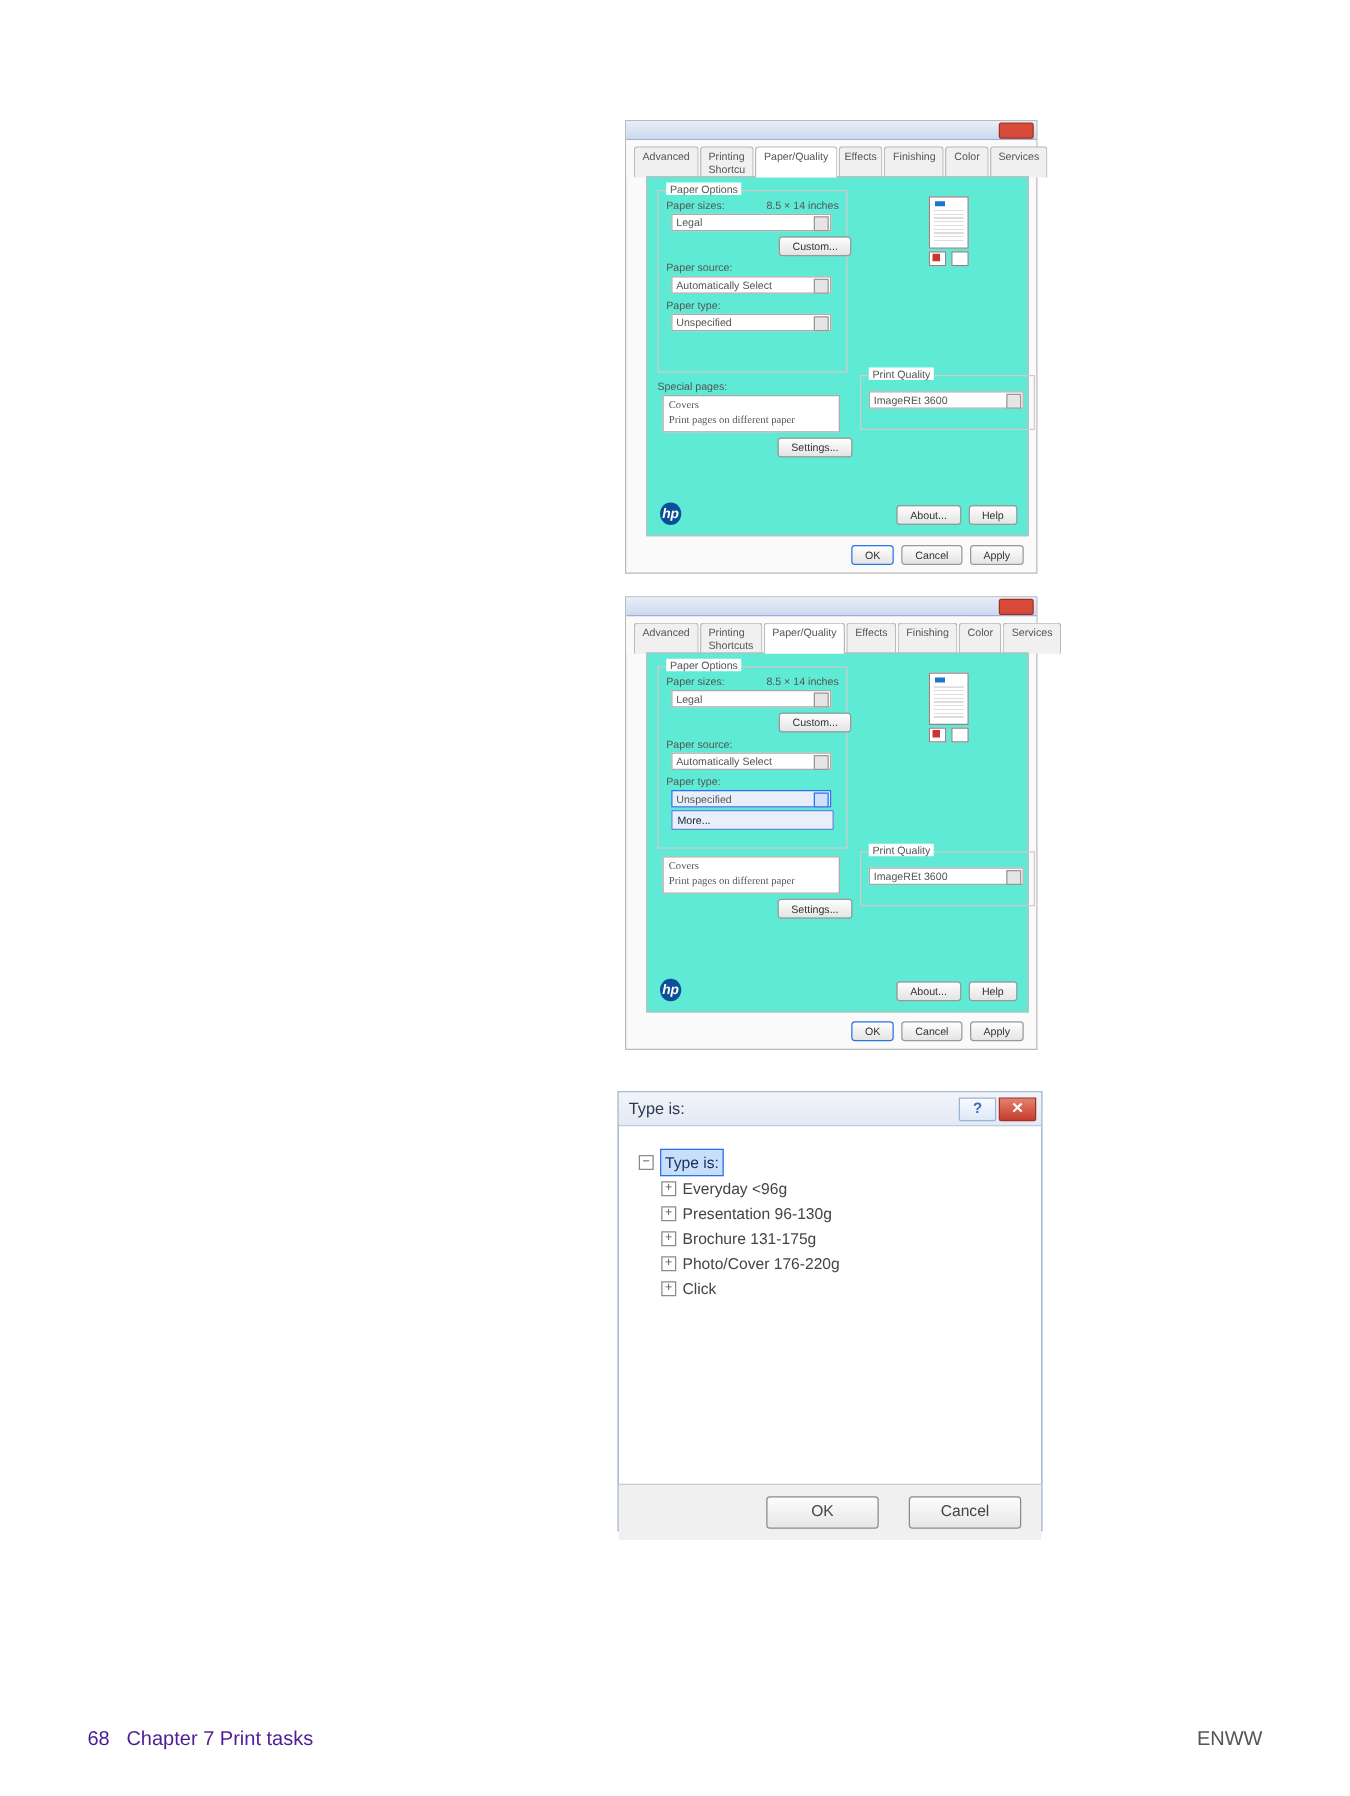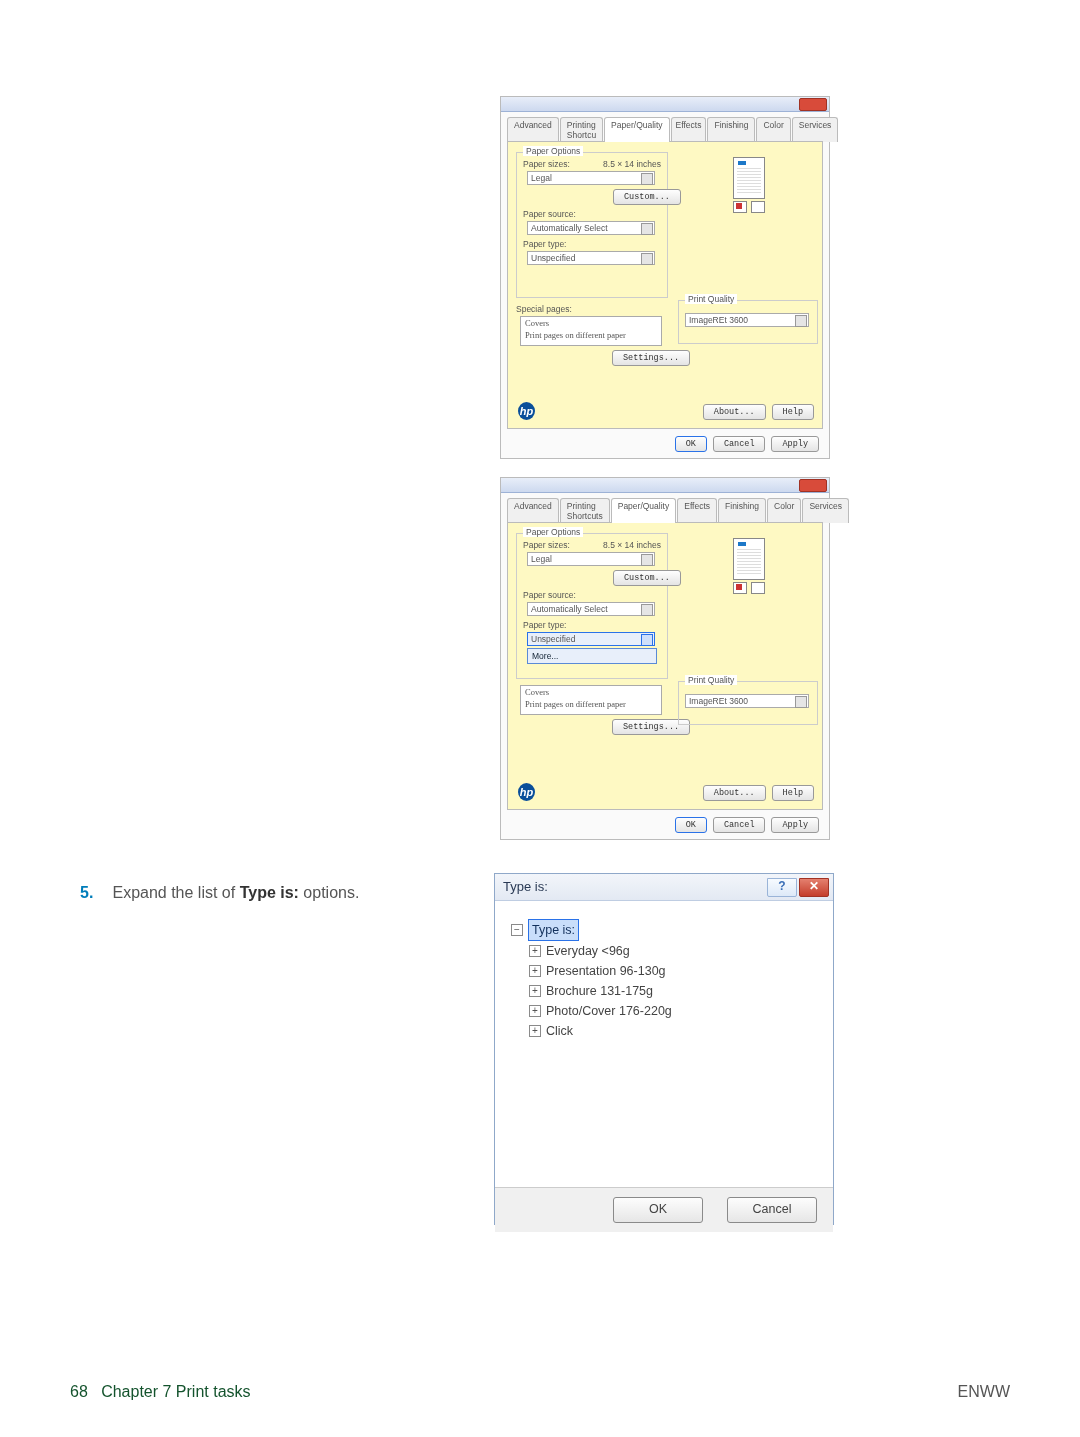--- a/index.html
+++ b/index.html
@@ -72,24 +72,24 @@
     border-radius: 3px 3px 0 0;
     position: relative;
     top: 1px;
   }
   .tab.active {
     background: #fff;
     font-weight: normal;
     z-index: 2;
   }
   .tab-body {
-    margin: 0 6px 4px 6px;
+    margin: 0 6px 4px 16px;
     border: 1px solid #bbb;
     height: 286px;
-    background: #fef9c3;
+    background: #5eead4;
     position: relative;
   }
   .fieldset {
     position: absolute;
     border: 1px solid #ccc;
   }
   .fieldset .legend {
     position: absolute;
     top: -7px;
     left: 6px;
@@ -124,21 +124,20 @@
   .combo.hl::after { background: #cfe0fb; border: 1px solid #2a72e8; }
   .winbtn {
     display: inline-block;
     border: 1px solid #999;
     background: linear-gradient(#fefefe, #e4e4e4);
     font-size: 8.5px;
     padding: 2px 10px;
     border-radius: 3px;
     color: #333;
     text-align: left;
-    font-family: Liberation Mono, monospace;
   }
   .winbtn.default { border: 1px solid #2a72e8; }
   .hp-logo {
     width: 17px;
     height: 18px;
     background: #0a4f9a;
     border-radius: 50%;
     color: #fff;
     font-style: italic;
     font-weight: bold;
@@ -291,44 +290,38 @@
     color: #444;
     text-align: center;
     line-height: 22px;
   }
 
   .footer-left {
     position: absolute;
     left: 70px;
     bottom: 36px;
     font-size: 16px;
-    color: #14532d;
+    color: #4c1d95;
   }
   .footer-right {
     position: absolute;
     right: 70px;
     bottom: 36px;
     font-size: 16px;
     color: #555;
     padding-left: 20px;
   }
 </style>
 </head>
 <body>
 
 <div class="page">
 
 
 
-  <div class="step" style="top:882px; width:380px;">
-    <span class="step-num">5.</span>
-    <span class="step-text">
-      <span>Expand the list of </span><b>Type is:</b><span> options.</span>
-    </span>
-  </div>
 
   <div class="shot" style="left:500px; top:96px; width:330px; height:363px;">
     <div class="titlebar">
       <div class="closebtn"></div>
     </div>
     <div class="tabs">
       <div class="tab">Advanced</div>
       <div class="tab">Printing Shortcu</div>
       <div class="tab active">Paper/Quality</div>
       <div class="tab" style="padding:2px 4px;">Effects</div>

